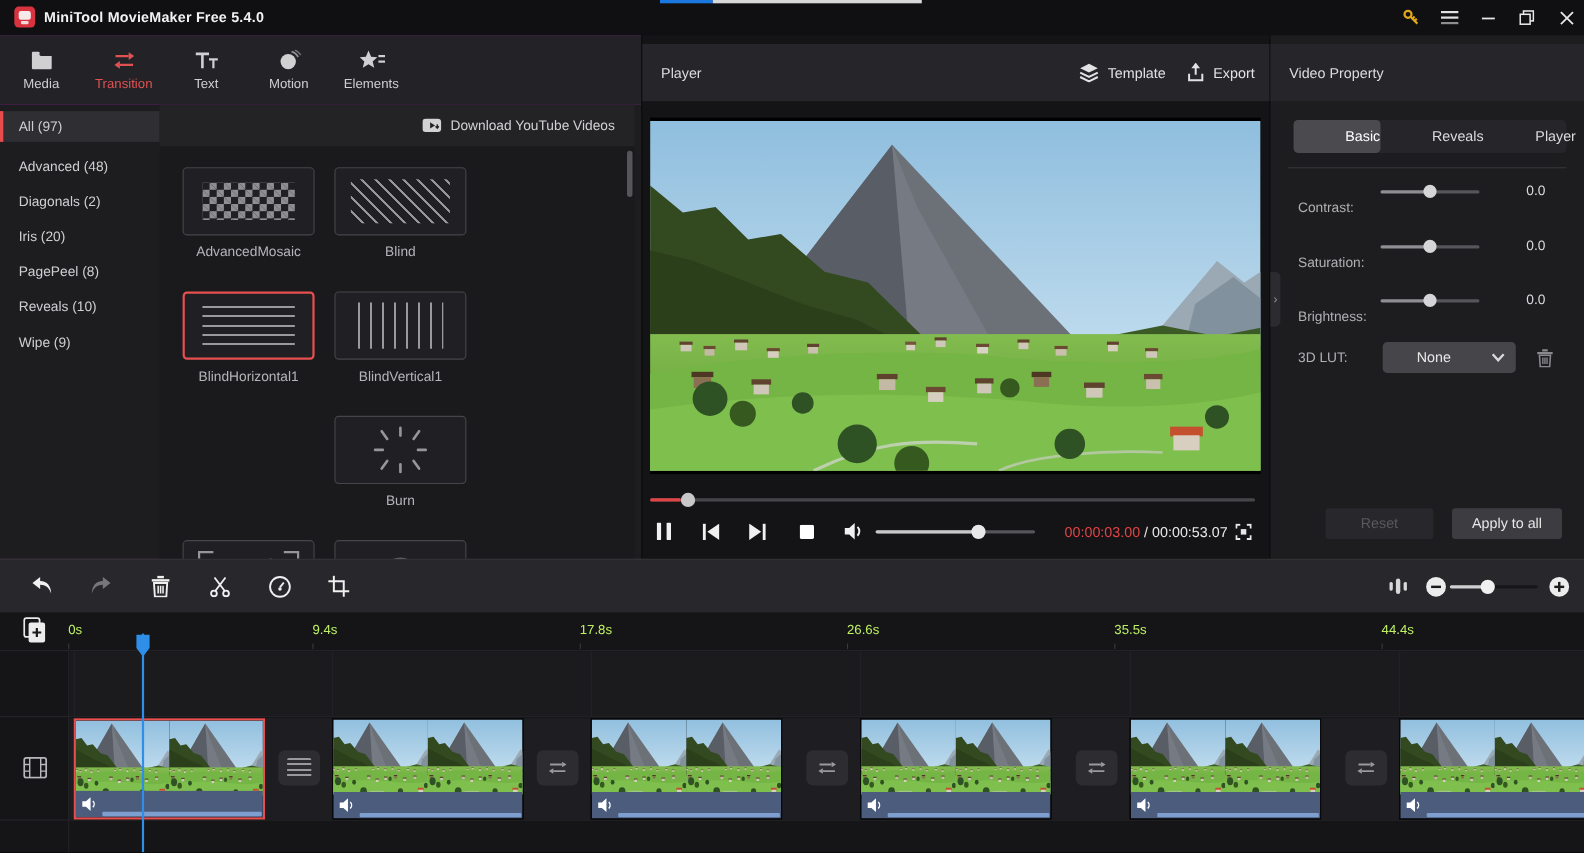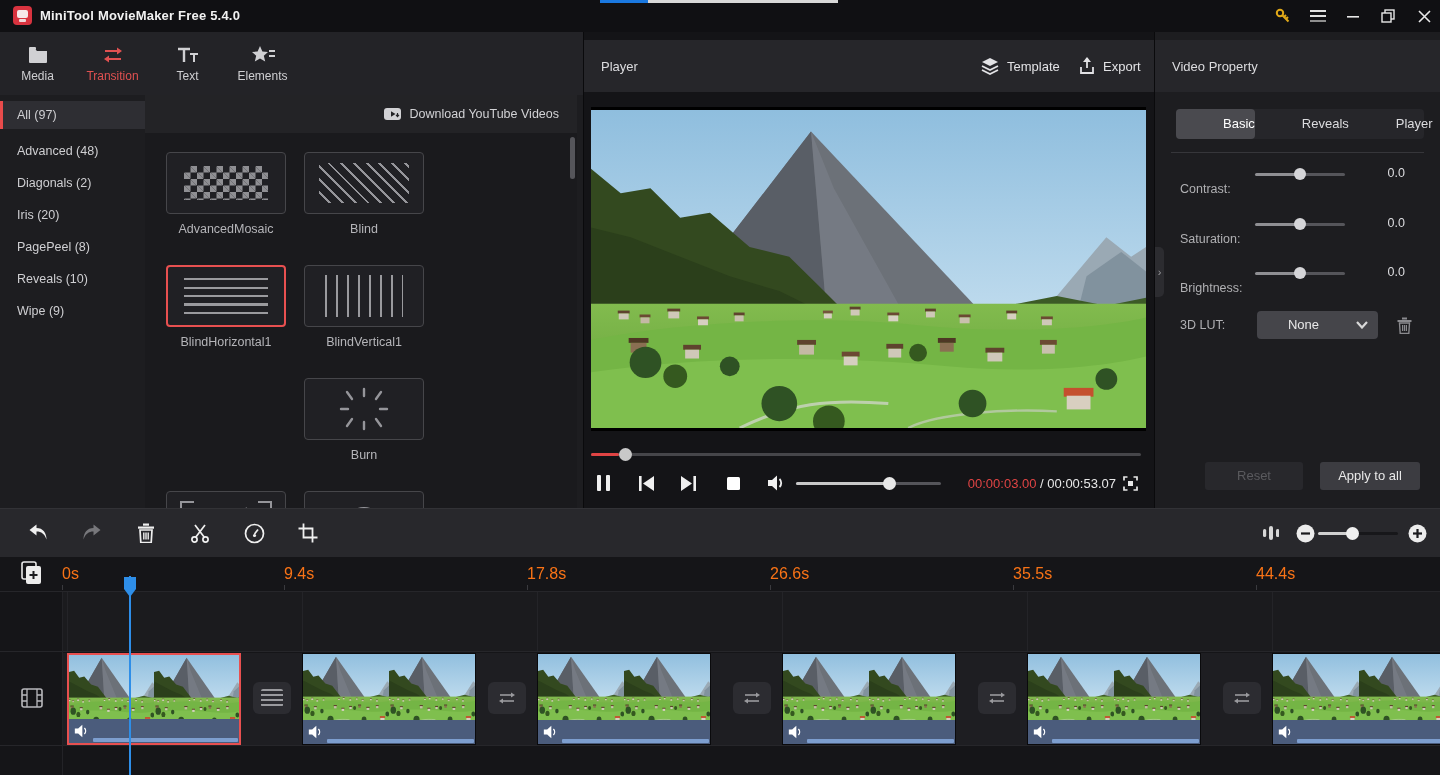--- a/index.html
+++ b/index.html
@@ -91,21 +91,21 @@
   
   .tl-toolbar { position:absolute; left:0; top:508px; width:1440px; height:49px; background:#28282c; border-top:1px solid #323236; }
   .tool { position:absolute; top:12px; width:24px; height:24px; display:flex; align-items:center; justify-content:center; cursor:pointer; }
   .zoom-slider { position:absolute; left:1318px; top:12px; width:80px; height:24px; cursor:pointer; }
   .zoom-slider .trL { position:absolute; top:11px; left:0; width:34px; height:2.5px; background:#d0d0d0; border-radius:2px; }
   .zoom-slider .trR { position:absolute; top:11px; left:34px; width:46px; height:2.5px; background:#17171a; border-radius:2px; }
   .zoom-slider .handle { position:absolute; top:6px; left:28px; width:13px; height:13px; border-radius:50%; background:#f0f0f0; }
 
   
   .timeline { position:absolute; left:0; top:557px; width:1440px; height:218px; background:#151518; }
-  .ruler-label { position:absolute; top:8px; font-size:16px; color:#f97316; }
+  .ruler-label { position:absolute; top:8px; font-size:12px; color:#bef264; }
   .ruler-tick { position:absolute; top:28px; width:1px; height:5px; background:#3a3a3e; }
   .row-sep { position:absolute; left:0; width:1440px; height:1px; background:#26262a; }
   .gutter-line { position:absolute; left:62px; top:35px; width:1px; height:183px; background:#232327; }
   .track-empty { position:absolute; left:63px; top:35px; width:1377px; height:59px; background:#1b1b1e; }
   .bound { position:absolute; top:0; width:1px; height:59px; background:#242428; }
   .track-video { position:absolute; left:63px; top:96px; width:1377px; height:92px; background:#1e1e22; }
   .clip { position:absolute; top:0; width:174px; height:92px; background:#000; border:1px solid #0a0a0c; overflow:hidden; }
   .clip.selected { border:2px solid #e85050; }
   .clip .thumbs { position:absolute; left:0; top:0; right:0; height:68px; display:flex; }
   .clip .thumbs svg { width:50%; height:68px; }
@@ -259,20 +259,28 @@
         <span class="nlabel">Transition</span>
       </div>
       <div class="nav-item">
         <svg width="24" height="20" viewBox="0 0 24 20">
             <path d="M2,4 H14 M8,4 V17" stroke="#d0d0d3" stroke-width="2.4" fill="none"></path>
             <path d="M14,9 H22 M18,9 V17" stroke="#d0d0d3" stroke-width="2" fill="none"></path>
           </svg>
         <span class="nlabel">Text</span>
       </div>
       <div class="nav-item">
+        <svg width="22" height="20" viewBox="0 0 22 20">
+            <circle cx="10" cy="11" r="7" fill="#d0d0d3"></circle>
+            <path d="M13,2 A 9 9 0 0 1 19 7" stroke="#8f8f93" stroke-width="1.6" fill="none"></path>
+            <path d="M16,0.5 A 12 12 0 0 1 21.5 5" stroke="#6f6f73" stroke-width="1.4" fill="none"></path>
+          </svg>
+        <span class="nlabel">Motion</span>
+      </div>
+      <div class="nav-item">
         <svg width="24" height="20" viewBox="0 0 24 20">
             <polygon points="9,1 11.4,6.6 17,7 12.8,10.8 14.2,16.6 9,13.4 3.8,16.6 5.2,10.8 1,7 6.6,6.6" fill="#d0d0d3"></polygon>
             <rect x="18" y="5" width="6" height="2" fill="#d0d0d3"></rect>
             <rect x="18" y="10" width="6" height="2" fill="#d0d0d3"></rect>
           </svg>
         <span class="nlabel">Elements</span>
       </div>
     </div>
 
     <div class="lib">

